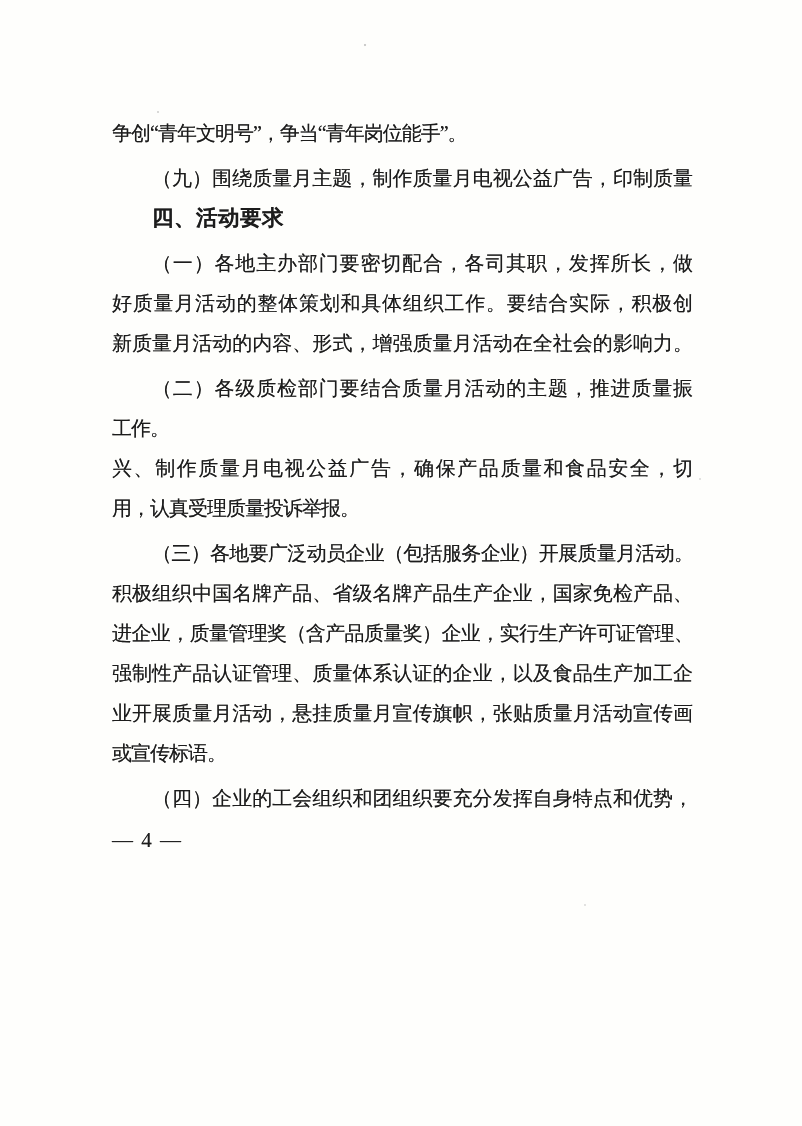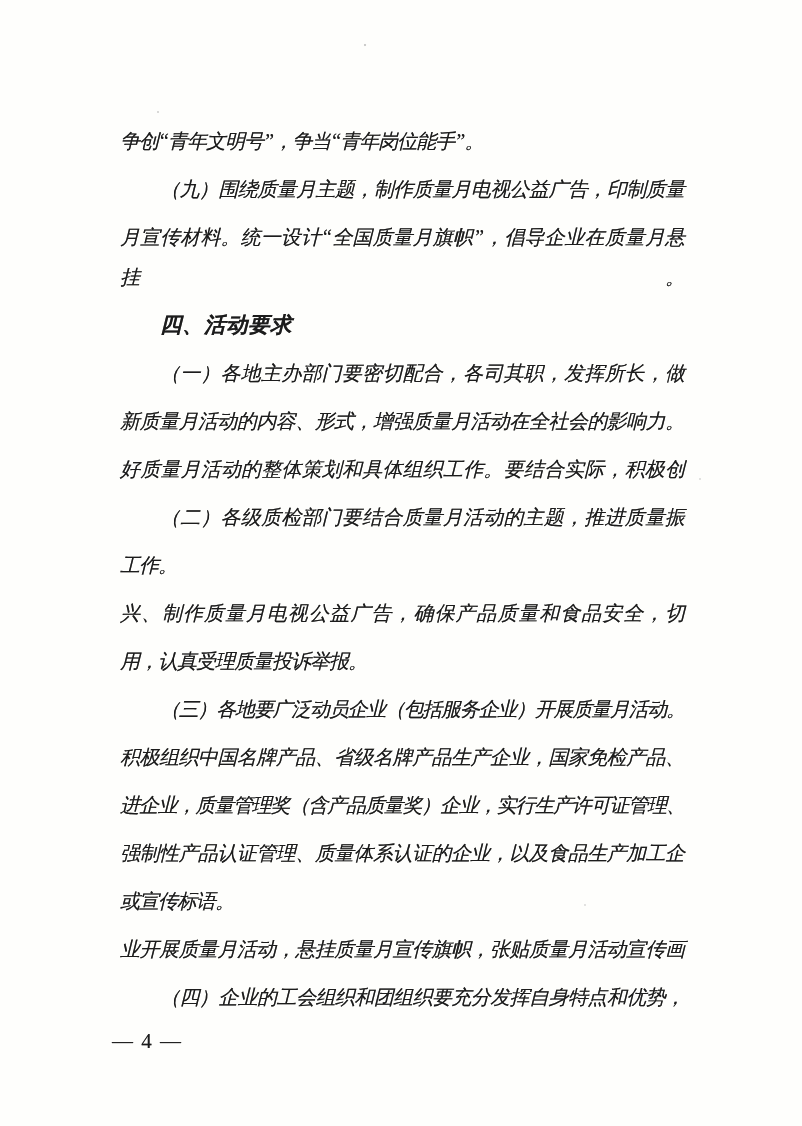--- a/index.html
+++ b/index.html
@@ -19,28 +19,27 @@
     font-family: "Liberation Serif", serif;
     color: #1c1c1c;
     
     background-image:
       radial-gradient(circle at 365px 45px, rgba(110,110,110,0.35) 0.8px, rgba(0,0,0,0) 1.6px),
       radial-gradient(circle at 158px 112px, rgba(130,130,130,0.30) 0.7px, rgba(0,0,0,0) 1.4px),
       radial-gradient(circle at 700px 479px, rgba(140,140,140,0.25) 0.7px, rgba(0,0,0,0) 1.4px),
       radial-gradient(circle at 585px 905px, rgba(140,140,140,0.25) 0.7px, rgba(0,0,0,0) 1.4px);
   }
   .ln {
-    margin: 8px;
+    margin: 0;
     font-size: 20px;
     line-height: 40px;
     letter-spacing: -1px;
     text-align: justify;
     text-align-last: justify;
     text-shadow: 0 0 0.6px rgba(25,25,25,0.65);
-    font-style: italic;
   }
   .short {
     text-align: left;
     text-align-last: left;
   }
   .ind { text-indent: 40px; }
   .p   { margin-top: 5px; }
   .tight { letter-spacing: -2px; }
   .head {
     font-family: "Liberation Sans", sans-serif;
@@ -59,30 +58,29 @@
     text-align-last: left;
     text-shadow: 0 0 0.6px rgba(25,25,25,0.65);
   }
 </style>
 </head>
 <body>
 
 <div class="page">
   <p class="ln short">争创“青年文明号”，争当“青年岗位能手”。</p>
   <p class="ln ind p">（九）围绕质量月主题，制作质量月电视公益广告，印制质量</p>
-  <p class="ln">月宣传材料。统一设计“全国质量月旗帜”，倡导企业在质量月悬挂。</p>
   <p class="ln head ind">四、活动要求</p>
   <p class="ln ind p">（一）各地主办部门要密切配合，各司其职，发挥所长，做</p>
+  <p class="ln">好质量月活动的整体策划和具体组织工作。要结合实际，积极创</p>
   <p class="ln">新质量月活动的内容、形式，增强质量月活动在全社会的影响力。</p>
-  <p class="ln">好质量月活动的整体策划和具体组织工作。要结合实际，积极创</p>
   <p class="ln ind p">（二）各级质检部门要结合质量月活动的主题，推进质量振</p>
   <p class="ln short">工作。</p>
   <p class="ln">兴、制作质量月电视公益广告，确保产品质量和食品安全，切</p>
   <p class="ln short">用，认真受理质量投诉举报。</p>
   <p class="ln ind p tight">（三）各地要广泛动员企业（包括服务企业）开展质量月活动。</p>
   <p class="ln">积极组织中国名牌产品、省级名牌产品生产企业，国家免检产品、</p>
   <p class="ln tight">进企业，质量管理奖（含产品质量奖）企业，实行生产许可证管理、</p>
   <p class="ln">强制性产品认证管理、质量体系认证的企业，以及食品生产加工企</p>
+  <p class="ln">业开展质量月活动，悬挂质量月宣传旗帜，张贴质量月活动宣传画</p>
   <p class="ln short">或宣传标语。</p>
-  <p class="ln">业开展质量月活动，悬挂质量月宣传旗帜，张贴质量月活动宣传画</p>
   <p class="ln ind p">（四）企业的工会组织和团组织要充分发挥自身特点和优势，</p>
   <div class="footer">— 4 —</div>
 </div>
 
 </body></html>

